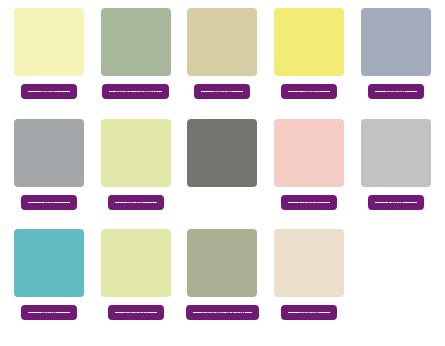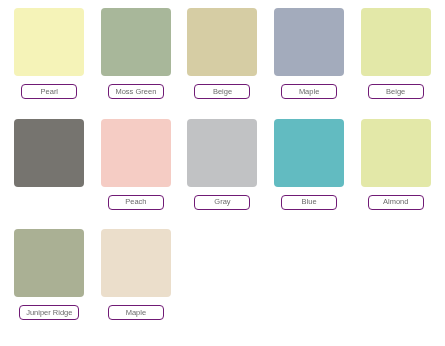--- a/index.html
+++ b/index.html
@@ -37,21 +37,21 @@
   .swatch-chip.bordered {
     border: 1px solid #c8c8c8;
   }
   .swatch-label {
     margin-top: 8px;
     min-width: 56px;
     max-width: 78px;
     height: 15px;
     line-height: 14px;
     box-sizing: border-box;
-    border: 1px solid #701a75;
+    border: 7px solid #701a75;
     border-radius: 4px;
     background: #ffffff;
     color: #6b6b6b;
     font-size: 7.5px;
     text-align: center;
     padding: 0 6px;
     white-space: nowrap;
     overflow: hidden;
     display: flex;
     align-items: center;
@@ -68,22 +68,30 @@
     </div>
     <div class="swatch-cell">
       <div class="swatch-chip" style="background: rgb(168, 183, 154);"></div>
       <div class="swatch-label">Moss Green</div>
     </div>
     <div class="swatch-cell">
       <div class="swatch-chip" style="background: rgb(214, 205, 164);"></div>
       <div class="swatch-label">Beige</div>
     </div>
     <div class="swatch-cell">
+      <div class="swatch-chip" style="background: rgb(242, 236, 119);"></div>
+      <div class="swatch-label">Cream</div>
+    </div>
+    <div class="swatch-cell">
       <div class="swatch-chip" style="background: rgb(163, 171, 188);"></div>
       <div class="swatch-label">Maple</div>
+    </div>
+    <div class="swatch-cell">
+      <div class="swatch-chip" style="background: rgb(164, 167, 170);"></div>
+      <div class="swatch-label">Tan</div>
     </div>
     <div class="swatch-cell">
       <div class="swatch-chip" style="background: rgb(227, 232, 168);"></div>
       <div class="swatch-label">Beige</div>
     </div>
     <div class="swatch-cell">
       <div class="swatch-chip" style="background: rgb(118, 116, 111);"></div>
     </div>
     <div class="swatch-cell">
       <div class="swatch-chip" style="background: rgb(245, 204, 196);"></div>

